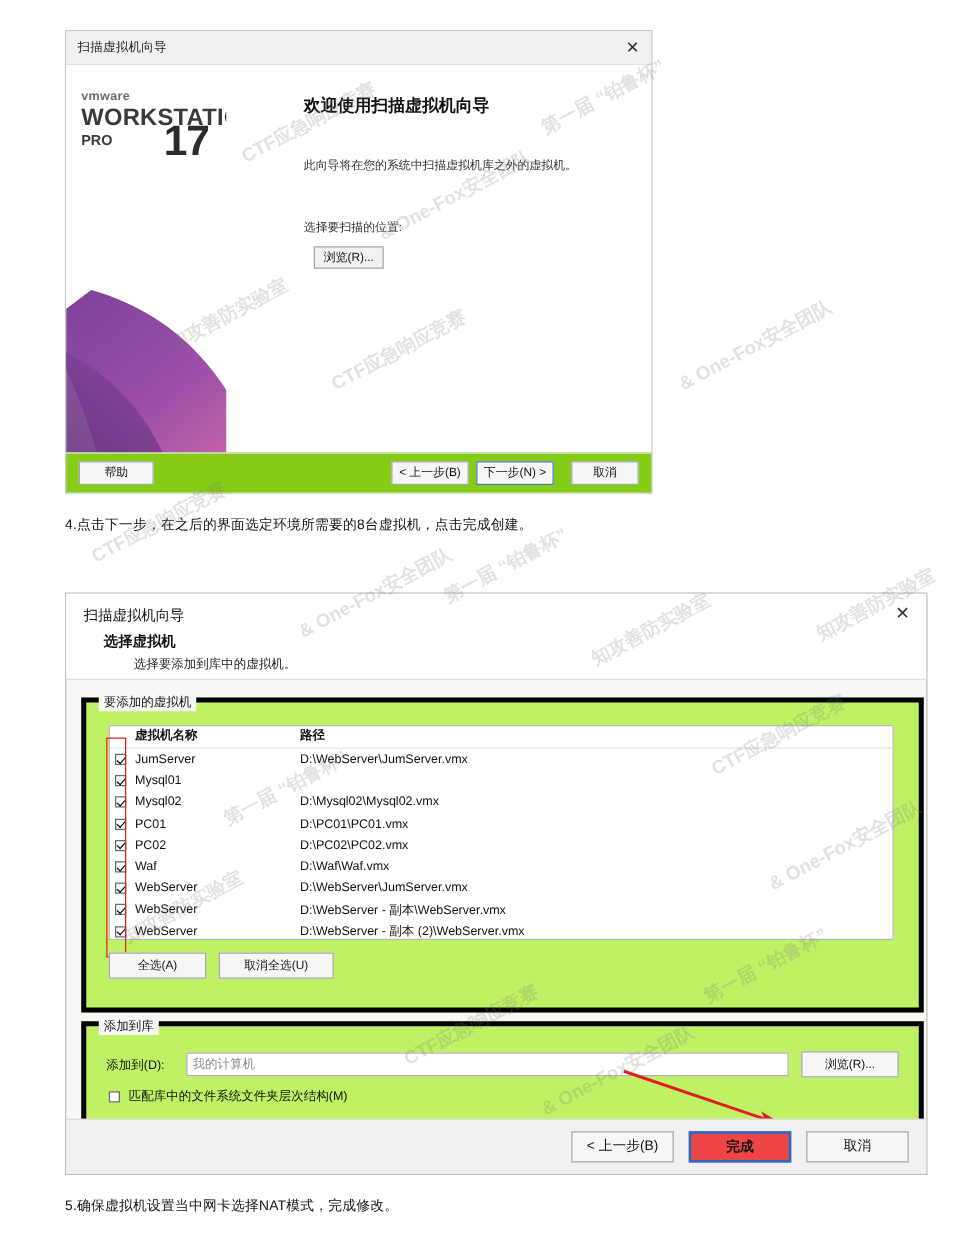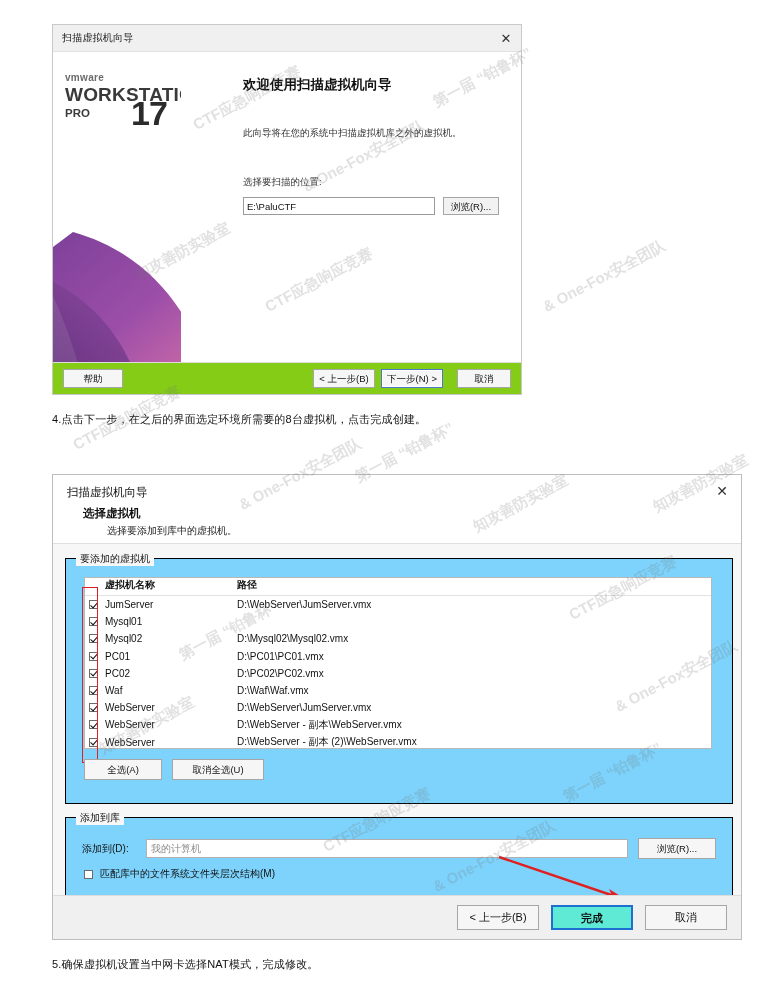--- a/index.html
+++ b/index.html
@@ -236,22 +236,22 @@
   .wizard2 .hdr .closebtn {
     position: absolute;
     right: 4px; top: 4px;
     width: 30px; height: 24px;
     display: flex; align-items: center; justify-content: center;
     font-size: 14px; color: #333;
     font-family: "DejaVu Sans", sans-serif;
   }
   .group {
     position: absolute;
-    border: 1px solid #000000;
-    background: #7dd3fc;
+    border: 4px solid #000000;
+    background: #bef264;
   }
   .group > .legend {
     position: absolute;
     top: -7px; left: 10px;
     background: #f7f7f7;
     padding: 0 4px;
     font-size: 10px;
     color: #111;
   }
   #group-add-vms {
@@ -385,21 +385,21 @@
   .wizard2 .footer .b {
     width: 82px;
     height: 25px;
     line-height: 23px;
     font-size: 11px;
     margin-left: 12px;
   }
   .wizard2 .footer .b.primary {
     border: 2px solid #1f6fd0;
     font-weight: bold;
-    background: #5eead4;
+    background: #ef4444;
   }
   .arrow-svg {
     position: absolute;
     left: 440px;
     top: 378px;
     width: 160px;
     height: 58px;
     pointer-events: none;
   }
 
@@ -447,21 +447,20 @@
         <path d="M60 40 C130 60 175 110 200 190 L70 190 C60 150 40 95 20 70 Z" fill="url(#g1)"></path>
         <path d="M40 90 C80 110 110 145 125 190 L35 190 C30 150 20 115 5 95 Z" fill="url(#g2)" opacity="0.9"></path>
       </svg>
     </div>
 
     <div class="wiz1-content">
       <div class="wiz1-h">欢迎使用扫描虚拟机向导</div>
       <div class="wiz1-p">此向导将在您的系统中扫描虚拟机库之外的虚拟机。</div>
       <div class="wiz1-label">选择要扫描的位置:</div>
       <div class="wiz1-row">
-        <div class="wiz1-input">E:\PaluCTF</div>
         <div class="wiz1-browse">浏览(R)...</div>
       </div>
     </div>
   </div>
 
   <div class="footer">
     <div class="btn help">帮助</div>
     <div class="spacer"></div>
     <div class="btn nav">&lt; 上一步(B)</div>
     <div class="btn nav default">下一步(N) &gt;</div>

